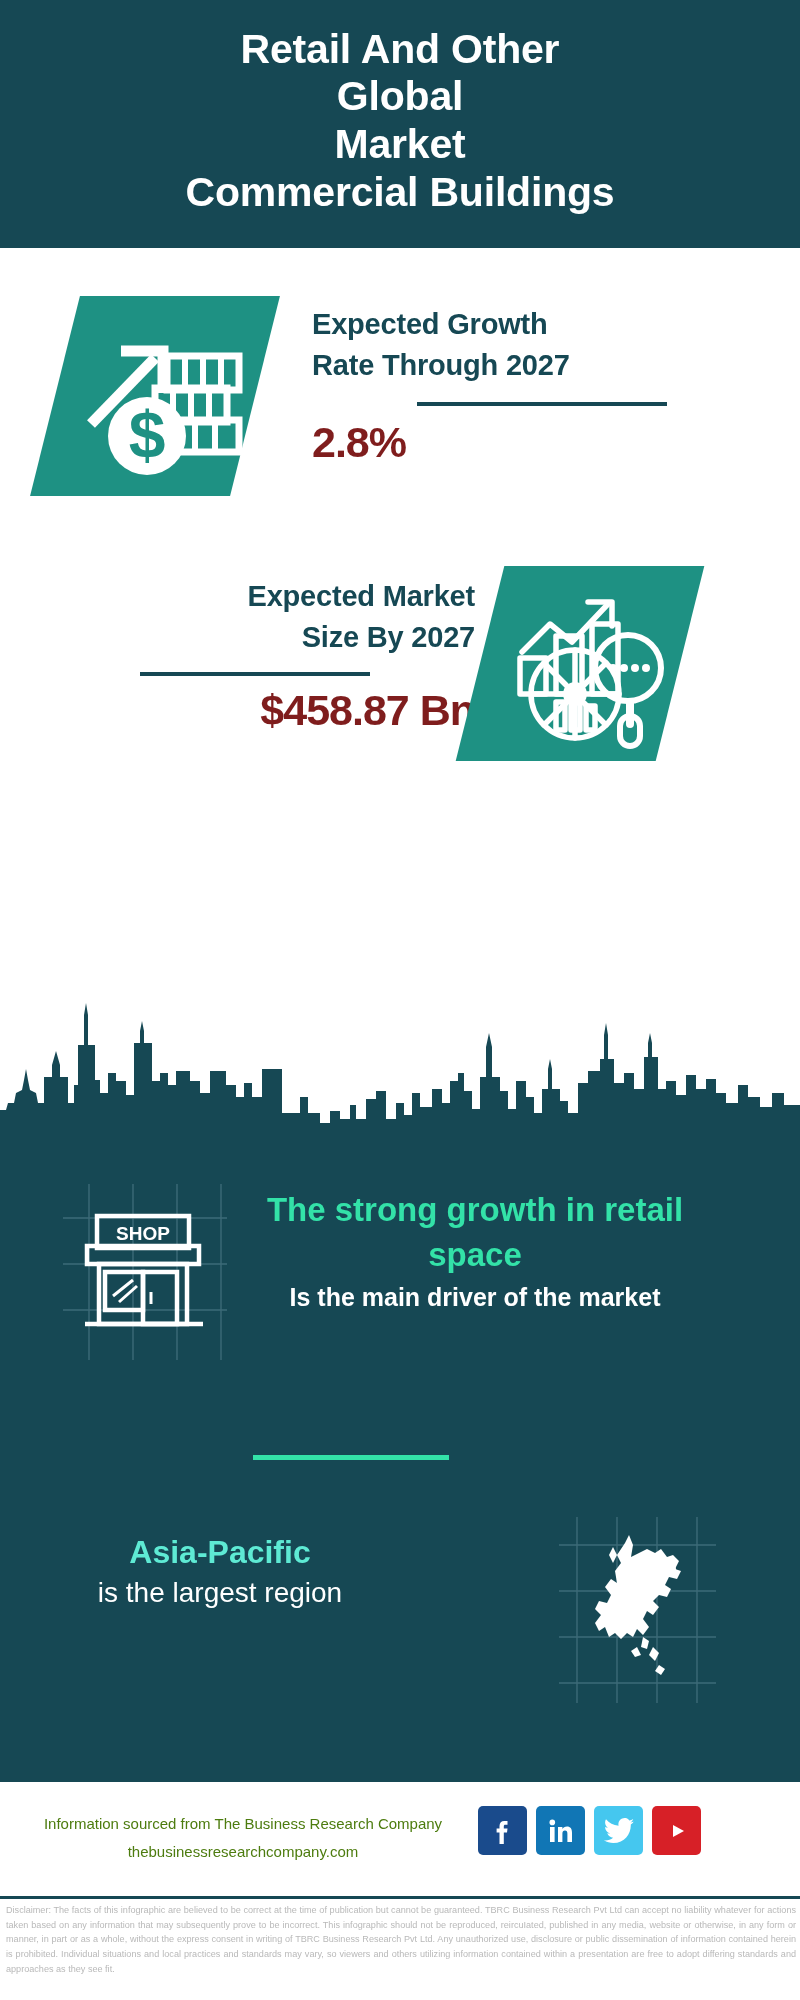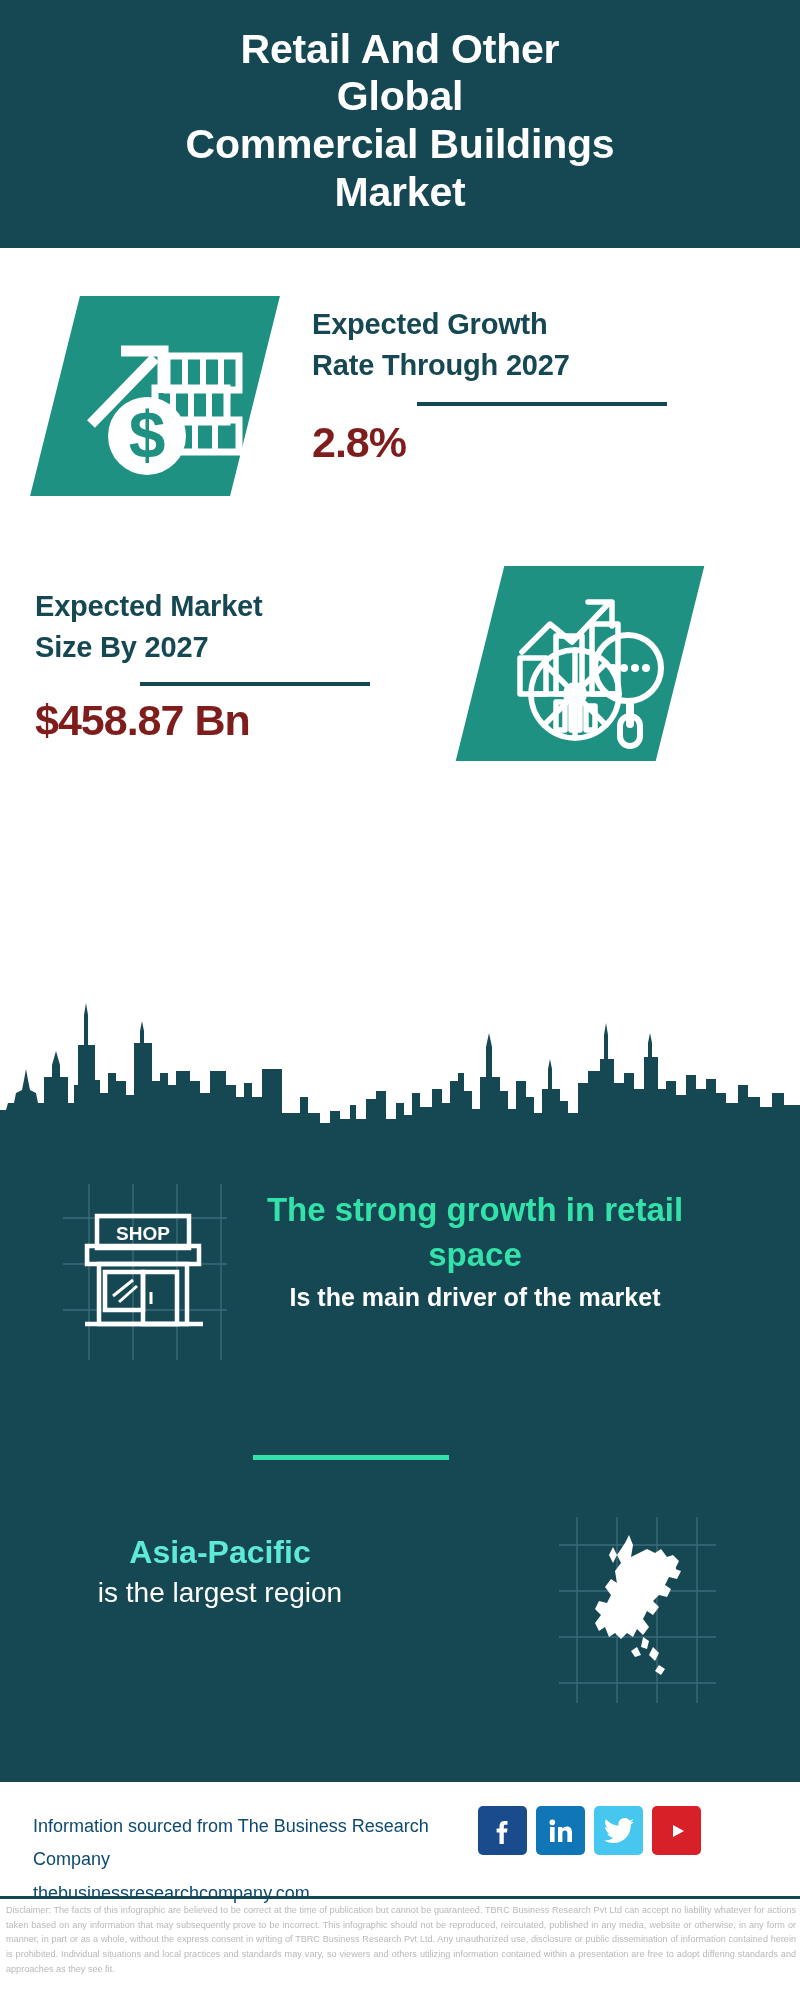--- a/index.html
+++ b/index.html
@@ -48,21 +48,21 @@
   .stat-rule {
     width:250px; height:4px; background:#164854;
     margin:16px auto 12px;
   }
   .stat-value {
     color:#7f1d1d; font-size:43px; font-weight:bold; letter-spacing:-1px;
   }
 
   
   .row2 { position:absolute; left:0; top:318px; width:800px; height:240px; }
-  .row2-text { position:absolute; left:35px; top:20px; width:440px; text-align:left; }
+  .row2-text { position:absolute; left:35px; top:10px; width:440px; text-align:right; }
   .row2 .stat-rule { width:230px; margin:14px auto 10px; }
   .tile-chart {
     position:absolute; left:480px; top:0px;
     width:200px; height:195px;
     background:#1e9183;
     transform:skewX(-14deg);
   }
 
   
   .skyline { position:absolute; left:0; top:985px; width:800px; height:160px; }
@@ -95,21 +95,21 @@
 
   .map-icon { position:absolute; left:555px; top:375px; width:165px; height:190px; }
 
   
   .footer {
     position:absolute; left:0; top:1782px; width:800px; height:114px;
     background:#ffffff;
     display:flex; align-items:center;
   }
   .source-block { position:absolute; left:33px; top:28px; width:420px; }
-  .source-text { color:#0c4a6e; font-size:18px; line-height:1.85; }
+  .source-text { color:#4d7c0f; font-size:15px; line-height:1.85;text-align:center; }
 
   .socials { position:absolute; left:478px; top:24px; display:flex; gap:9px; }
   .soc {
     width:49px; height:49px; border-radius:5px;
     display:flex; align-items:center; justify-content:center;
   }
   .soc-fb { background:#1a4b8c; }
   .soc-li { background:#1176b5; }
   .soc-tw { background:#45c7ef; }
   .soc-yt { background:#d72027; }
@@ -126,22 +126,22 @@
     text-align:justify;
   }
 </style>
 </head>
 <body>
 
 <div class="header">
   <div class="header-title">
     <div>Retail And Other</div>
     <div>Global</div>
+    <div>Market</div>
     <div>Commercial Buildings</div>
-    <div>Market</div>
   </div>
 </div>
 
 <div class="white-band">
 
   <div class="row1">
     <div class="tile-money">
       <div class="tile-inner">
         <svg viewBox="0 0 200 200" width="200" height="200">
 

